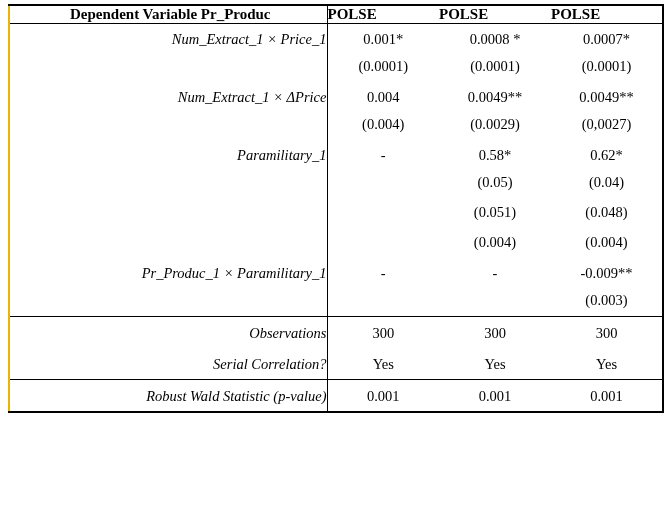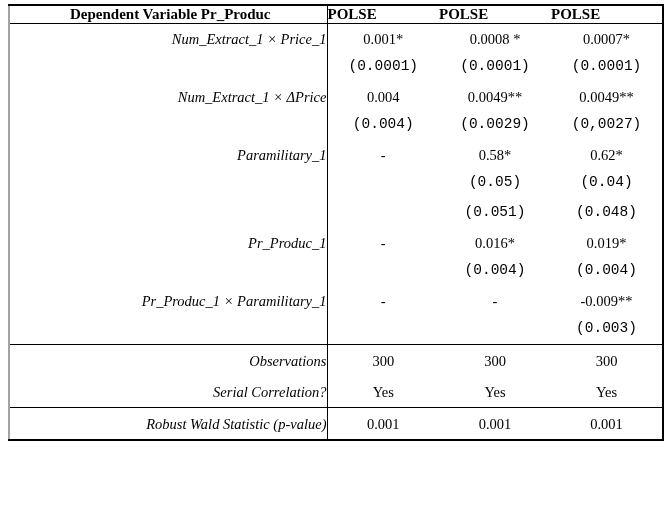--- a/index.html
+++ b/index.html
@@ -30,21 +30,21 @@
   table.reg td, table.reg th {
     padding: 0;
     vertical-align: middle;
   }
   .frame-bottom { border-bottom: 2px solid #000; }
 
   col.c-label { width: 318px; }
   col.c-num { width: 112px; }
 
   
-  .vl-left { border-left: 2px solid #a3a3a3; }
+  .vl-left { border-left: 2px solid #eab308; }
   .vl-right { border-right: 2px solid #000; }
   .vl-mid { border-right: 1.5px solid #000; }
 
   .hdr-row th {
     border-top: 2px solid #000;
     border-bottom: 1.5px solid #000;
     font-weight: bold;
     font-size: 15px;
     padding: 5px 0 6px 0;
   }
@@ -63,21 +63,21 @@
   .num {
     text-align: center;
     padding: 4px 0 2px 0 !important;
     margin-left: 21px;
   }
   .se .num, .num.se-val {
     padding-top: 1px !important;
     padding-bottom: 3px !important;
   }
   .coef-row td { height: 22px; }
-  .se-row td { height: 24px; font-family: Liberation Mono, monospace; }
+  .se-row td { height: 24px; }
 
   .sect-top td { border-top: 1.5px solid #000; }
   .row-line td { border-bottom: 1px solid #000; }
   .stat-row td {
     height: 25px;
   }
   .stat-row .lbl { padding-top: 3px !important; }
   .nowrap { white-space: nowrap; }
 </style>
 </head>
@@ -140,26 +140,20 @@
         <td class="num se-val vl-right">(0.04)</td>
       </tr>
 
       <tr class="se-row">
         <td class="lbl vl-left vl-mid"></td>
         <td class="num se-val"></td>
         <td class="num se-val">(0.051)</td>
         <td class="num se-val vl-right">(0.048)</td>
       </tr>
 
-      <tr class="coef-row">
-        <td class="lbl vl-left vl-mid">Pr_Produc_1</td>
-        <td class="num">-</td>
-        <td class="num">0.016*</td>
-        <td class="num vl-right">0.019*</td>
-      </tr>
       <tr class="se-row">
         <td class="lbl vl-left vl-mid"></td>
         <td class="num se-val"></td>
         <td class="num se-val">(0.004)</td>
         <td class="num se-val vl-right">(0.004)</td>
       </tr>
 
       <tr class="coef-row">
         <td class="lbl vl-left vl-mid nowrap">Pr_Produc_1 × Paramilitary_1</td>
         <td class="num">-</td>

